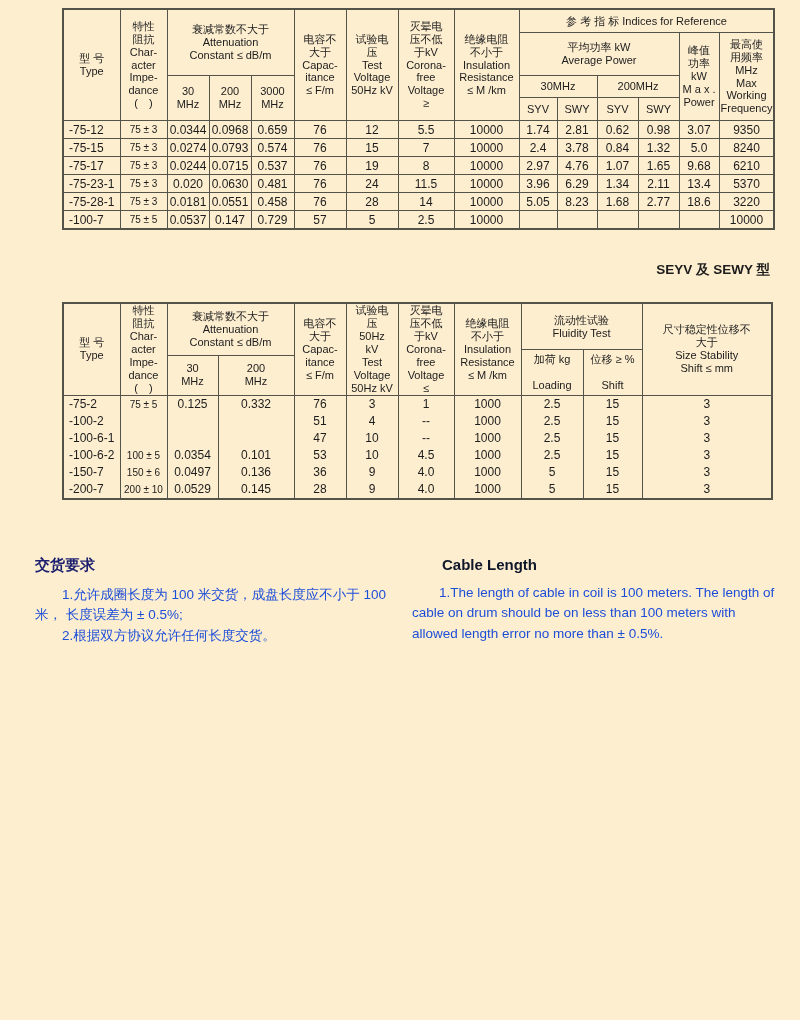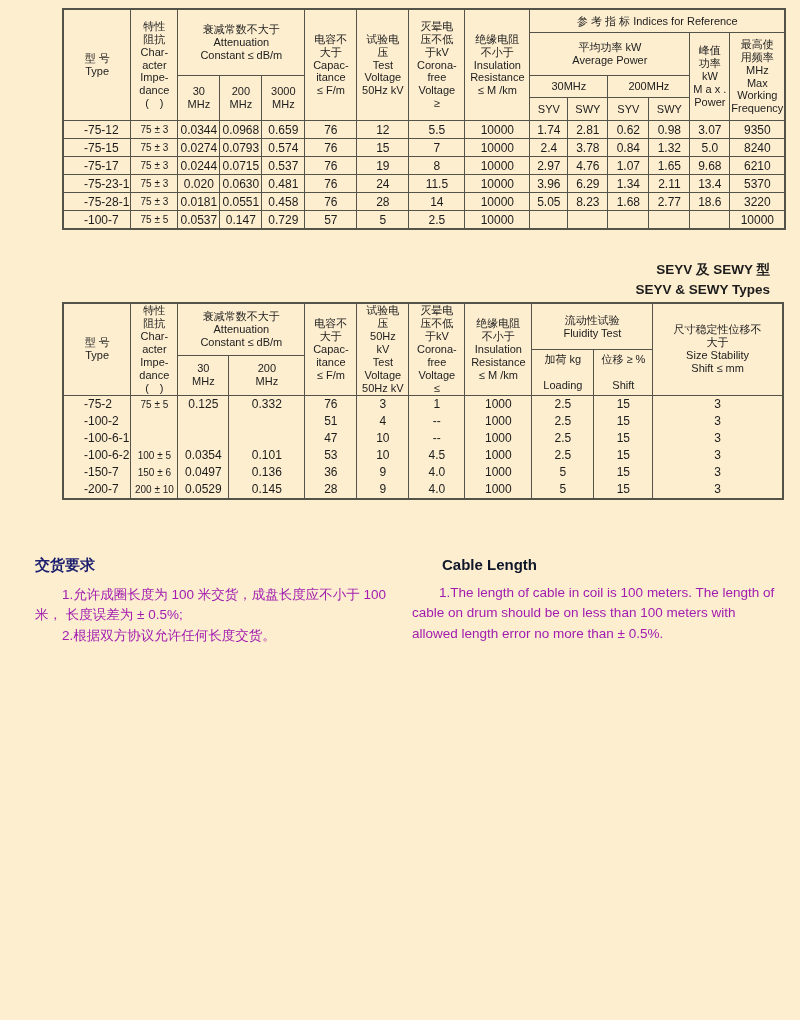--- a/index.html
+++ b/index.html
@@ -12,36 +12,36 @@
   table{border-collapse:collapse;table-layout:fixed;border:2px solid #53534a;}
   th,td{border:1.5px solid #53534a;padding:0 1px;overflow:hidden;}
   th{
     font-weight:400;font-size:11px;line-height:1.18;
     text-align:center;vertical-align:middle;white-space:pre-line;
   }
   td{
     font-size:12px;text-align:center;vertical-align:middle;
     height:17px;white-space:nowrap;
   }
-  td:first-child{text-align:left;padding-left:20px;}
+  td:first-child{text-align:left;padding-left:5px;}
   td:nth-child(2){font-size:10px;}
   
   #t2-table tbody td{border-top:0;border-bottom:0;}
   #t1{position:absolute;left:62px;top:8px;}
   #t2{position:absolute;left:62px;top:302px;}
   #seyv{
     position:absolute;left:390px;top:260px;width:380px;
     text-align:right;font-weight:700;font-size:13.5px;line-height:20px;
   }
   .section-heading{font-size:15px;font-weight:700;margin:0 0 10px 0;}
   #delivery{position:absolute;left:35px;top:556px;width:376px;}
   #delivery .section-heading{color:#1b1f6e;}
   #cable{position:absolute;left:412px;top:556px;width:368px;}
   #cable .section-heading{color:#0f172a;margin-left:30px;}
-  .para{font-size:13.5px;line-height:1.5;text-indent:2em;margin:0;color:#a21caf;}
+  .para{font-size:13.5px;line-height:1.5;text-indent:2em;margin:0;color:#1d4ed8;}
   .hr1-t1 th{height:22px;} .hr2-t1 th{height:42px;}
   .hr3-t1 th{height:21px;} .hr4-t1 th{height:22px;}
   .hr1-t2 th{height:45px;} .hr2-t2 th{height:27px;} .hr3-t2 th{height:38px;}
 </style>
 </head>
 <body>
 
 <div id="t1">
   <table id="t1-table">
     <colgroup>
@@ -233,21 +233,20 @@
           <td></td>
           <td></td>
           <td>10000</td>
         </tr>
       </tbody>
   </table>
 </div>
 
 <div id="seyv">
   <div>SEYV 及 SEWY 型</div>
-  <div>SEYV &amp; SEWY Types</div>
 </div>
 
 <div id="t2">
   <table id="t2-table">
     <colgroup>
       <col style="width:57px">
         <col style="width:47px">
         <col style="width:51px">
       <col style="width:76px">
         <col style="width:52px">

